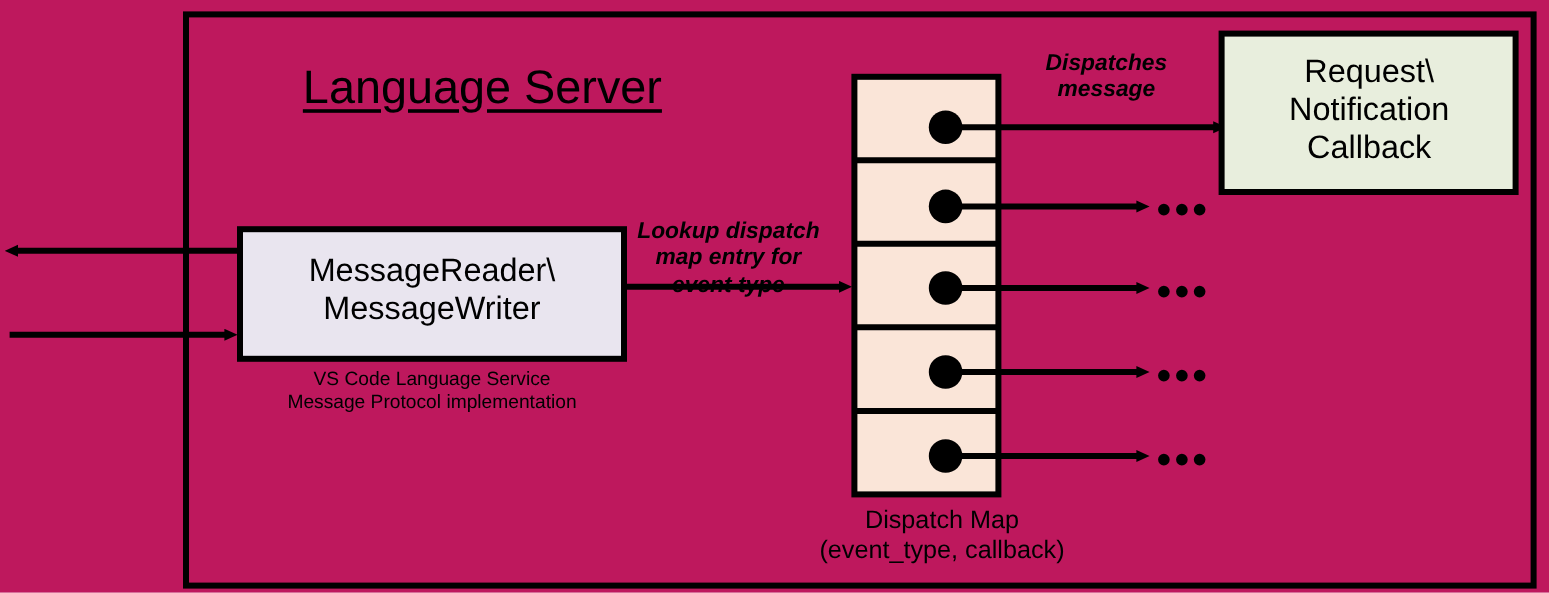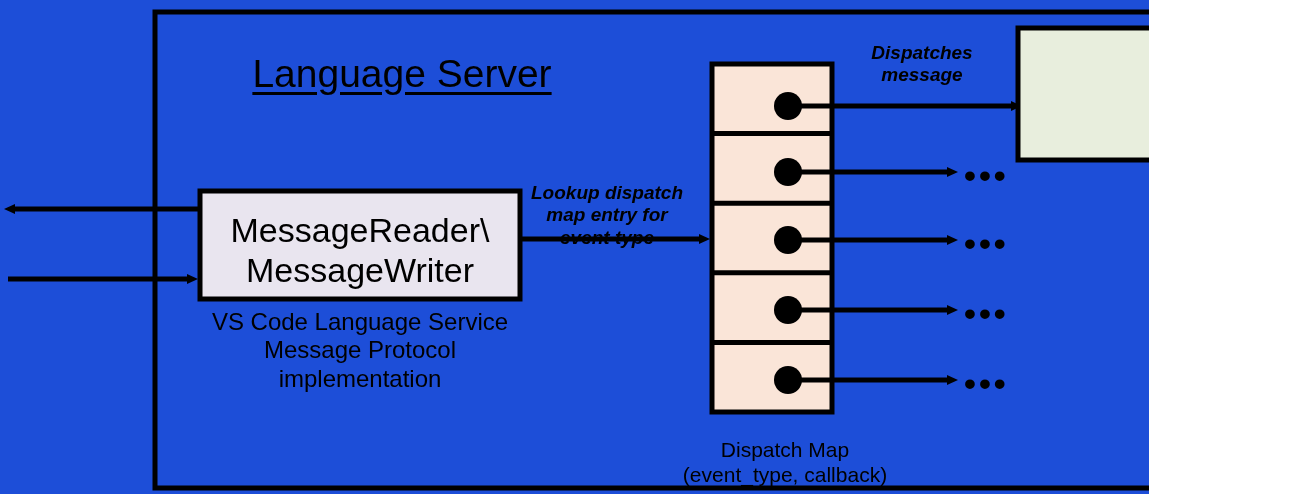--- a/index.html
+++ b/index.html
@@ -2,23 +2,23 @@
 <html><head>
 <meta charset="utf-8">
 <style>
   html, body {
     margin: 0;
     padding: 0;
     background: #ffffff;
   }
   #canvas {
     position: relative;
-    width: 1149px;
+    width: 1291px;
     height: 494px;
-    background: #1d4ed8;
+    background: #be185d;
     font-family: "Liberation Sans", sans-serif;
     overflow: hidden;
   }
   svg.layer {
     position: absolute;
     top: 0;
     left: 0;
     width: 1291px;
     height: 494px;
   }
@@ -38,27 +38,27 @@
     color: #000;
     text-align: center;
     text-decoration: underline;
     text-underline-offset: 5px;
     letter-spacing: 0px;
   }
   #mrw-label {
     left: 202px;
     top: 210px;
     width: 316px;
-    font-size: 34px;
+    font-size: 27px;
   }
   #mrw-caption {
     left: 180px;
     top: 308px;
     width: 360px;
-    font-size: 24px;
+    font-size: 16px;
   }
   #jsonrpc-label {
     left: 14px;
     top: 224px;
     width: 168px;
     font-size: 19px;
     font-style: italic;
     font-weight: bold;
   }
   #lookup-label {
@@ -76,21 +76,20 @@
     width: 168px;
     font-size: 19px;
     font-style: italic;
     font-weight: bold;
   }
   #map-caption {
     left: 640px;
     top: 422px;
     width: 290px;
     font-size: 21px;
-    margin-top: 16px;
   }
   #callback-label {
     left: 1018px;
     top: 44px;
     width: 246px;
     font-size: 27px;
   }
   #callback-caption {
     left: 1006px;
     top: 186px;
@@ -166,20 +165,23 @@
   <div class="edge-label" id="lookup-label">Lookup dispatch
 map entry for
 event type</div>
 
   <div class="edge-label" id="dispatch-label">Dispatches
 message</div>
 
   <div class="caption" id="map-caption">Dispatch Map
 (event_type, callback)</div>
 
+  <div class="box-text" id="callback-label">Request\
+Notification
+Callback</div>
 
 
   <div class="ellipsis" style="left:964px; top:158px;">•••</div>
   <div class="ellipsis" style="left:964px; top:226px;">•••</div>
   <div class="ellipsis" style="left:964px; top:296px;">•••</div>
   <div class="ellipsis" style="left:964px; top:366px;">•••</div>
 
 </div>
 
 </body></html>

